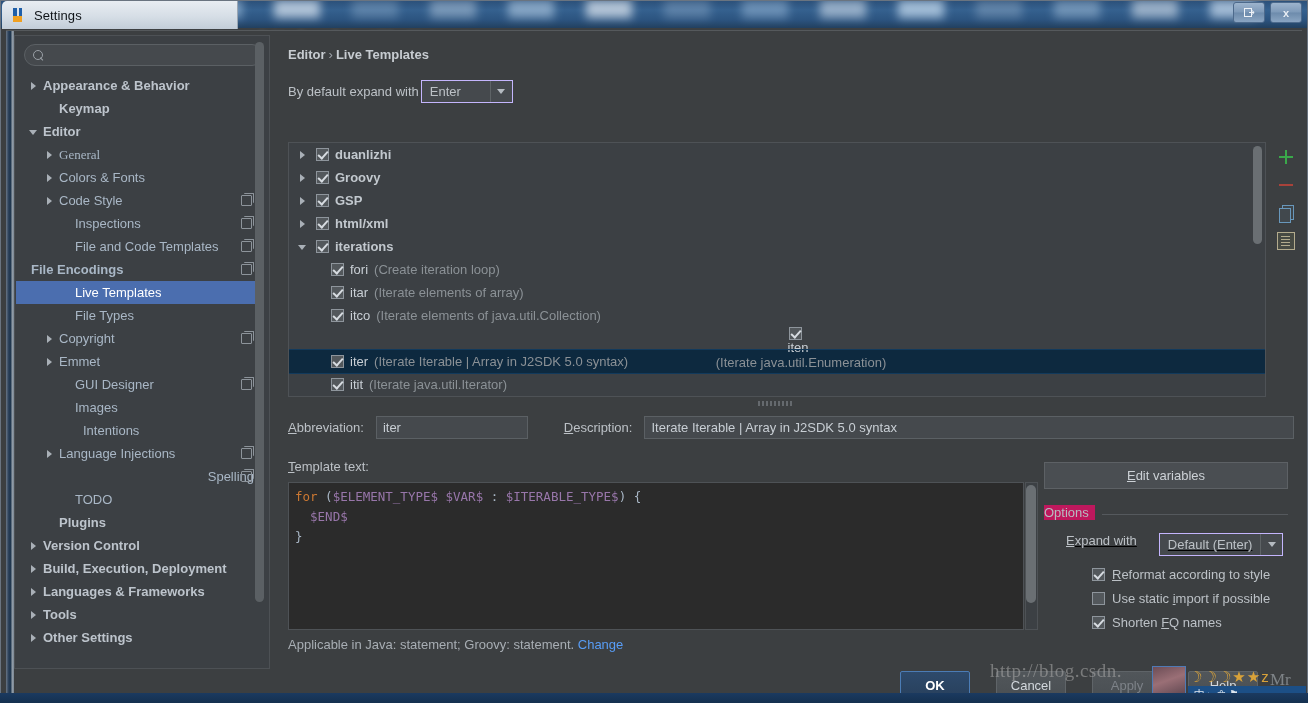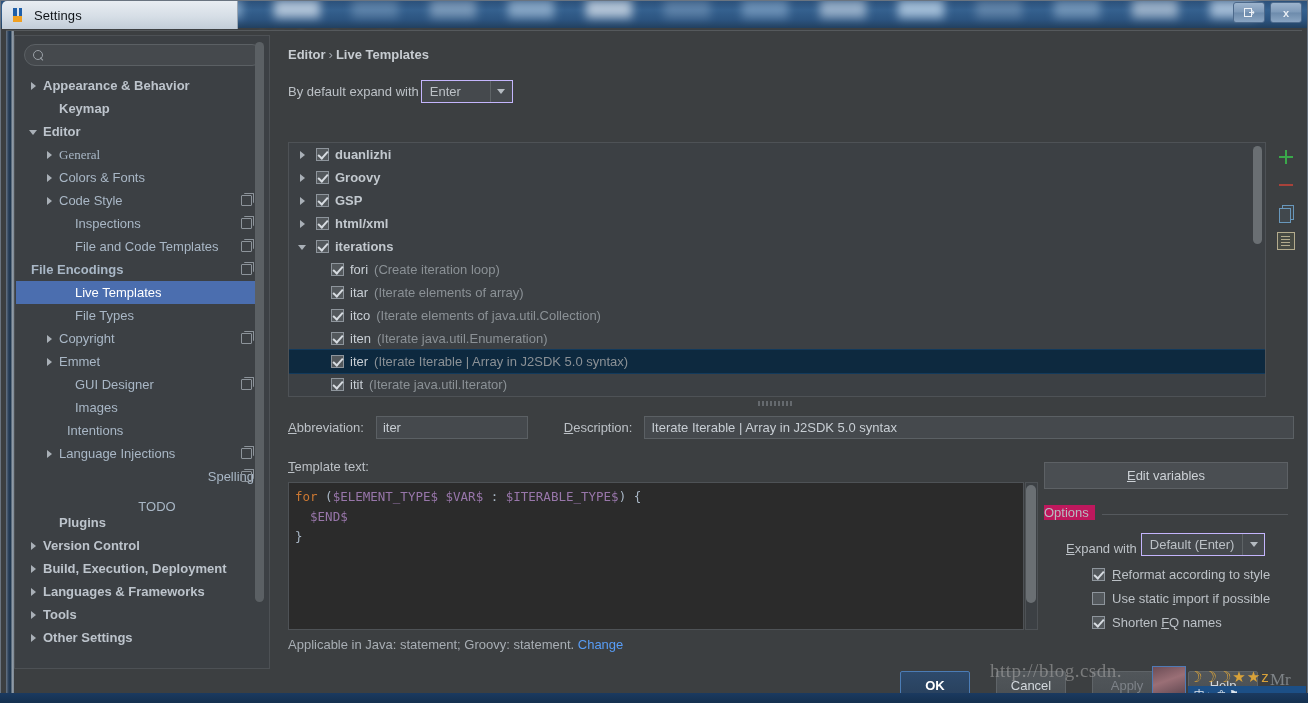--- a/index.html
+++ b/index.html
@@ -365,21 +365,21 @@
     position: absolute; left: 0; top: 0;
     font-size: 13px; color: #b7bcc1; background: #be185d;
     padding-right: 6px; z-index: 2;
   }
   .og-line {
     position: absolute; left: 58px; top: 9px; right: 0; height: 1px;
     background: #55595d;
   }
   .expand-row {
     position: absolute; left: 22px; top: 28px;
-    display: flex; align-items: flex-end; gap: 4px;
+    display: flex; align-items: flex-start; gap: 22px; text-decoration: underline;
   }
   .opt-row {
     position: absolute; left: 48px;
     display: flex; align-items: center; gap: 7px;
     font-size: 13px; color: #bcc1c6;
   }
   .opt-row .chk { margin-right: 0; }
 
   
   .footer {
@@ -566,35 +566,35 @@
           </div>
           <div class="tree-row" style="padding-left: 44px;">
             <span class="tw"></span>
             <span class="tree-label">GUI Designer</span>
             <span class="cfg-icon"></span>
           </div>
           <div class="tree-row" style="padding-left: 44px;">
             <span class="tw"></span>
             <span class="tree-label">Images</span>
           </div>
-          <div class="tree-row" style="padding-left: 28px; margin-left: 8px;">
+          <div class="tree-row" style="padding-left: 52px;">
             <span class="tw"></span>
             <span class="tree-label">Intentions</span>
           </div>
           <div class="tree-row" style="padding-left: 28px;">
             <span class="tw right"></span>
             <span class="tree-label">Language Injections</span>
             <span class="cfg-icon"></span>
           </div>
           <div class="tree-row" style="padding-left: 44px; justify-content: flex-end;">
             <span class="tw"></span>
             <span class="tree-label">Spelling</span>
             <span class="cfg-icon"></span>
           </div>
-          <div class="tree-row" style="padding-left: 44px; flex-direction: column;">
+          <div class="tree-row" style="padding-left: 44px;">
             <span class="tw"></span>
             <span class="tree-label">TODO</span>
           </div>
           <div class="tree-row bold" style="padding-left: 28px;">
             <span class="tw"></span>
             <span class="tree-label">Plugins</span>
           </div>
           <div class="tree-row bold" style="padding-left: 12px;">
             <span class="tw right"></span>
             <span class="tree-label">Version Control</span>
@@ -668,21 +668,21 @@
             <div class="tpl-row child" style="padding-left: 42px;">
               <span class="chk on"></span>
               <span class="tpl-name">itar</span>
               <span class="tpl-desc">(Iterate elements of array)</span>
             </div>
             <div class="tpl-row child" style="padding-left: 42px;">
               <span class="chk on"></span>
               <span class="tpl-name">itco</span>
               <span class="tpl-desc">(Iterate elements of java.util.Collection)</span>
             </div>
-            <div class="tpl-row child" style="padding-left: 42px;">
+            <div class="tpl-row child" style="padding-left: 42px; flex-direction: column;">
               <span class="chk on"></span>
               <span class="tpl-name">iten</span>
               <span class="tpl-desc">(Iterate java.util.Enumeration)</span>
             </div>
             <div class="tpl-row child sel" style="padding-left: 42px;">
               <span class="chk on"></span>
               <span class="tpl-name">iter</span>
               <span class="tpl-desc">(Iterate Iterable | Array in J2SDK 5.0 syntax)</span>
             </div>
             <div class="tpl-row child" style="padding-left: 42px;">

